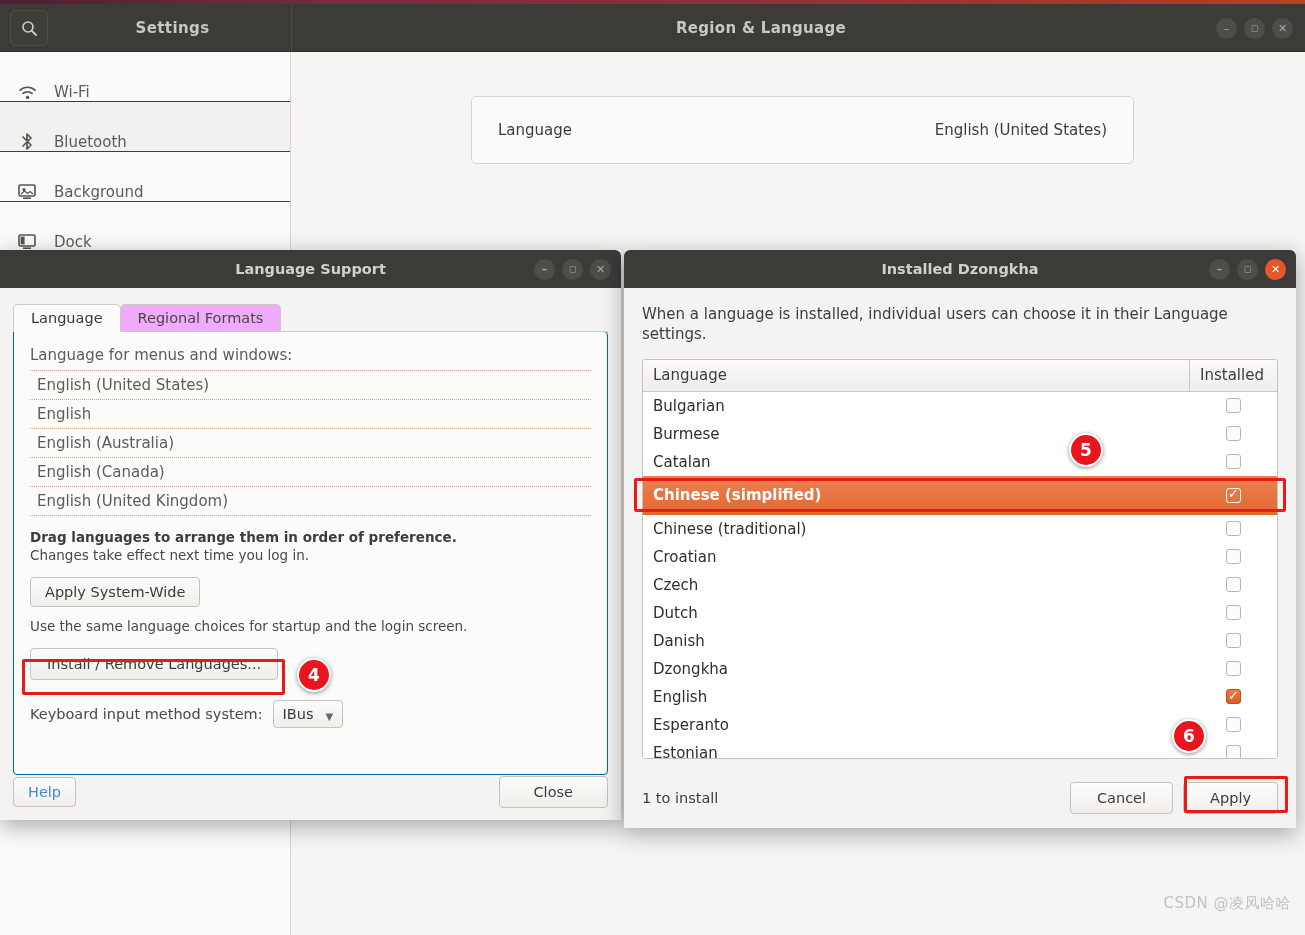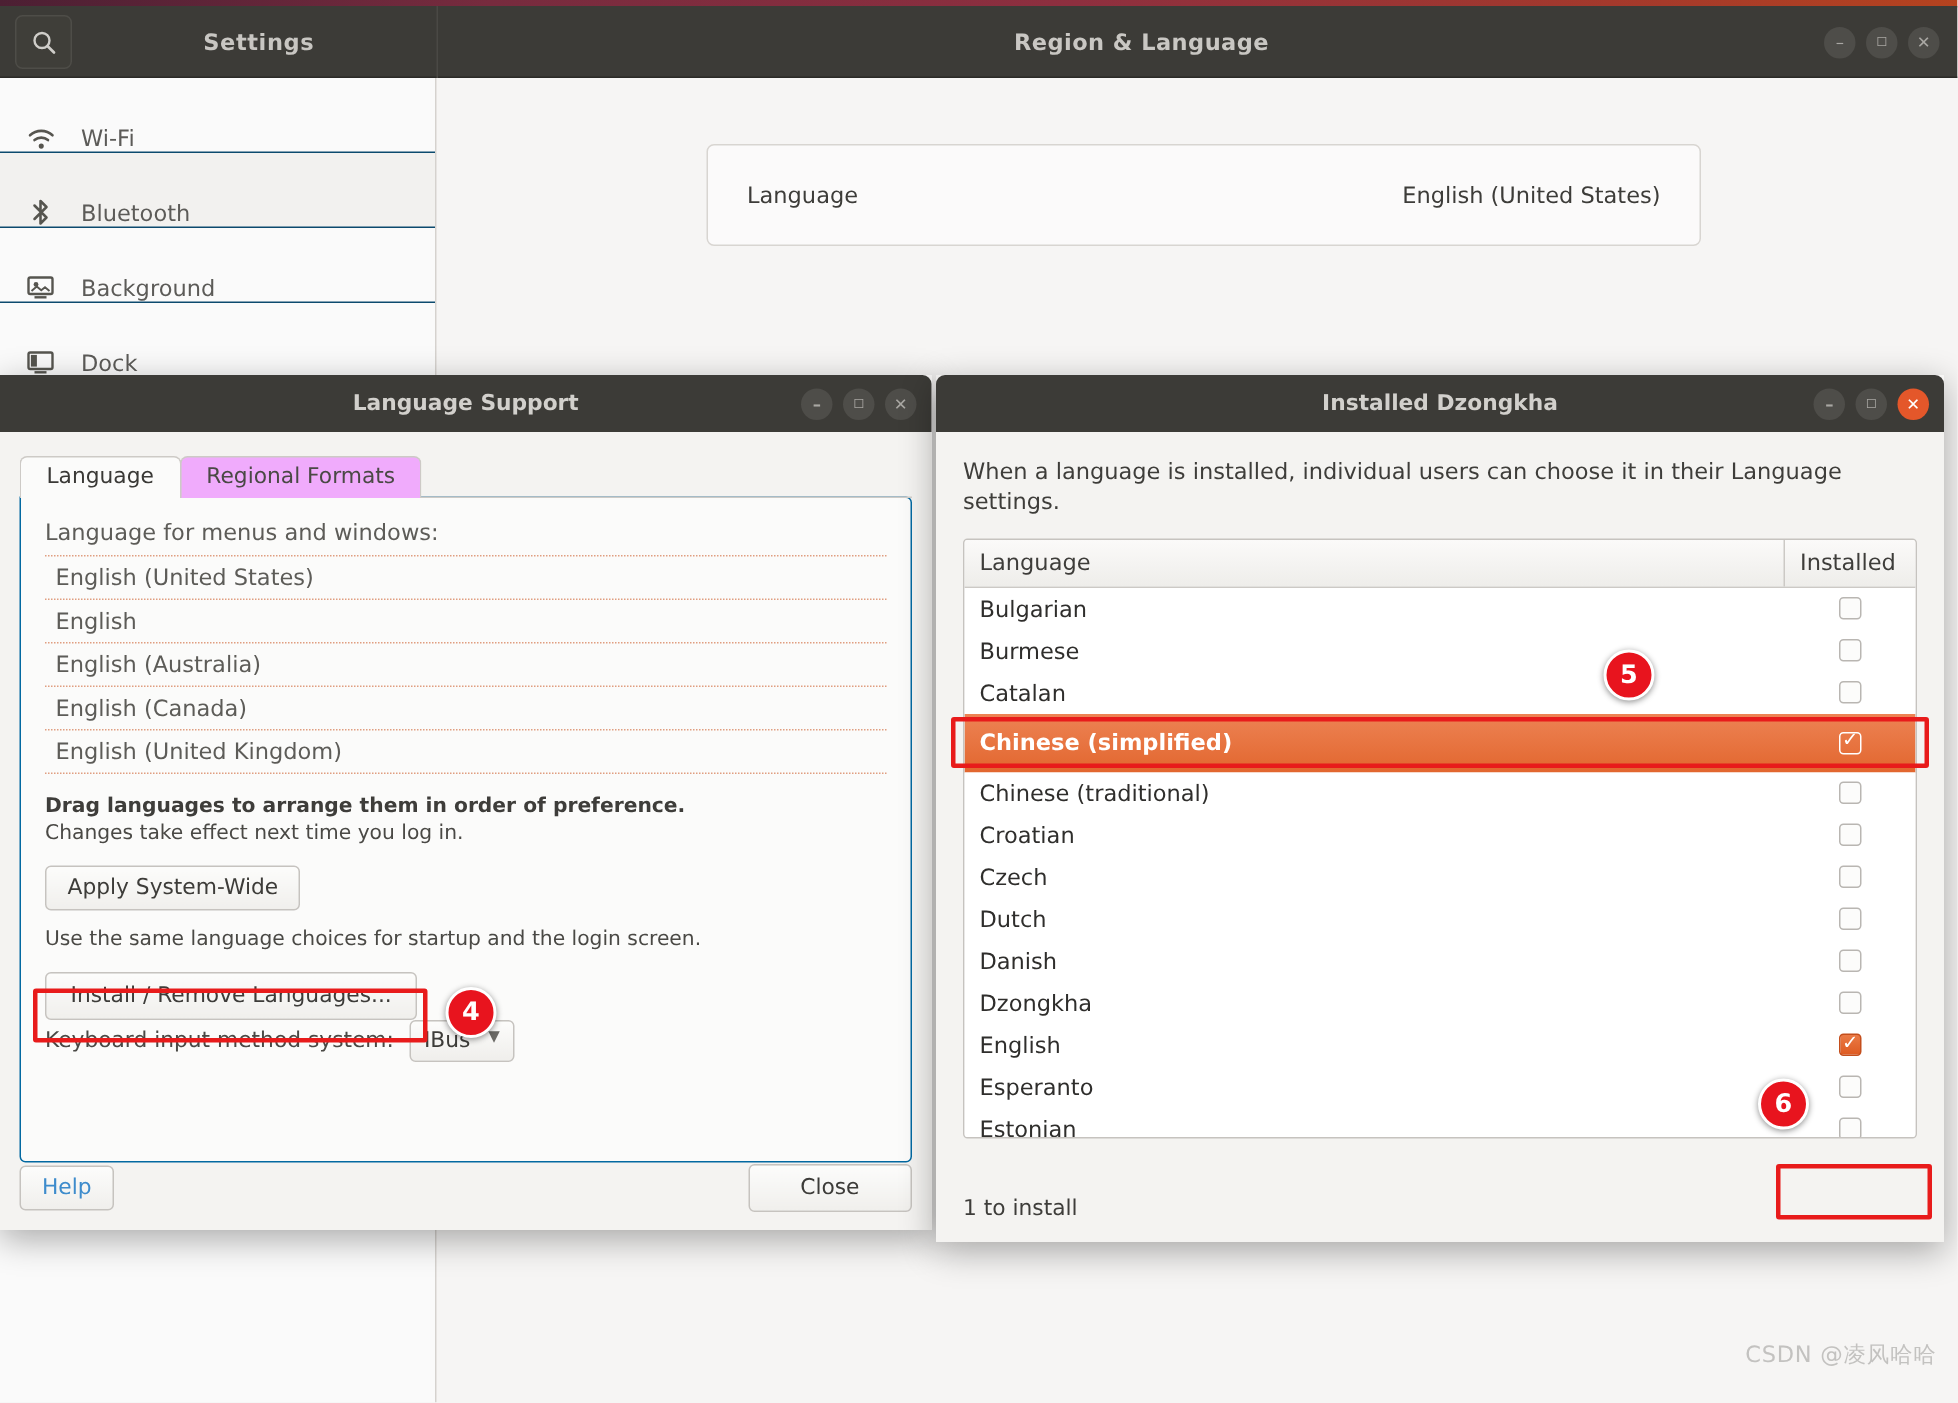--- a/index.html
+++ b/index.html
@@ -137,24 +137,24 @@
     display: inline-flex; align-items: center; justify-content: center;
     background: linear-gradient(to bottom, #fcfcfb, #f0efec);
     border: 1px solid #c6c3bf; border-radius: 4px;
     font-size: 14.5px; color: #3d3c39; padding: 6px 14px;
   }
   .btn.link { color: #3e8ccc; }
   #apply-sw { margin-top: 14px; }
   .small-note { font-size: 13.5px; color: #4a4945; margin-top: 11px; }
 
   .irl-wrap { position: relative; margin-top: 14px; display: inline-block; }
-  .kbd-row { display: flex; align-items: center; gap: 10px; }
+  .kbd-row { display: flex; align-items: center; gap: 10px; margin-top: 20px; }
   .kbd-label { font-size: 14.5px; color: #4a4945; }
   .combo {
-    display: inline-flex; align-items: flex-start; gap: 12px;
+    display: inline-flex; align-items: flex-end; gap: 12px;
     background: linear-gradient(to bottom, #fcfcfb, #efeeeb);
     border: 1px solid #c6c3bf; border-radius: 4px; padding: 5px 9px;
     font-size: 14.5px; color: #3d3c39;
   }
   .combo .caret { color: #6b6a66; font-size: 10px; }
 
   .dlg-footer {
     position: absolute; left: 13px; right: 13px; bottom: 12px;
     display: flex; justify-content: space-between; align-items: center;
   }
@@ -457,20 +457,24 @@
               <div class="name">Estonian</div>
               <div class="cbx-cell">
                 <span class="cbx"></span>
               </div>
             </div>
           </div>
       </div>
 
       <div class="inst-footer">
         <span class="status">1 to install</span>
+        <span class="btns">
+          <span class="btn" style="padding:7px 26px;">Cancel</span>
+          <span class="btn" style="padding:7px 26px;">Apply</span>
+        </span>
       </div>
     </div>
 
     <div class="hl-box" style="left:10px; top:228px; width:652px; height:34px;"></div>
     <div class="hl-box" style="left:560px; top:526px; width:104px; height:37px;"></div>
   </div>
   <div class="badge" style="left:1069px; top:433px;">5</div>
   <div class="badge" style="left:1172px; top:719px;">6</div>
 
 </div>

